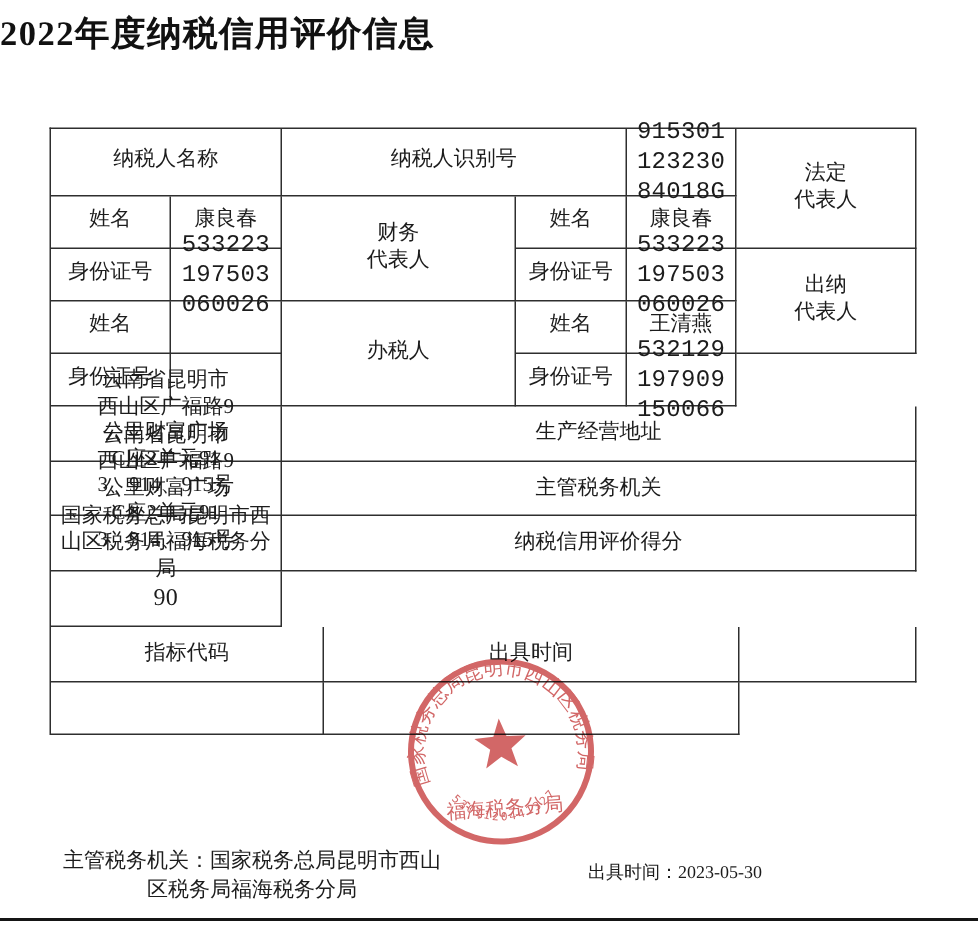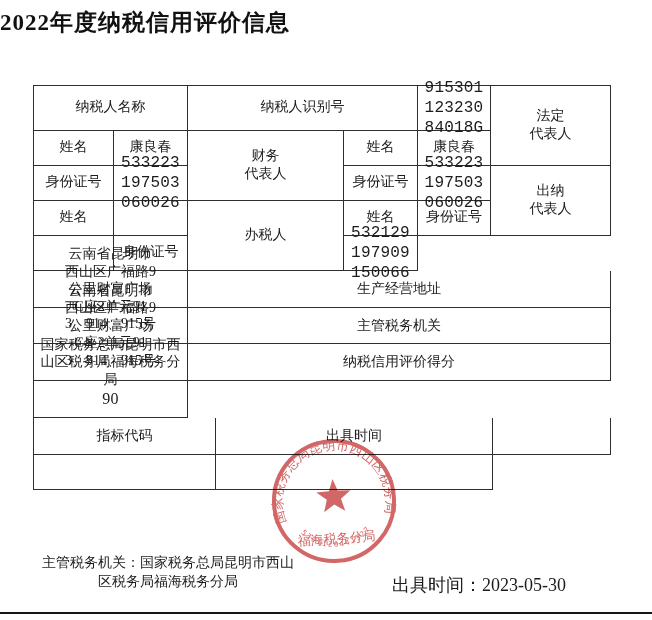--- a/index.html
+++ b/index.html
@@ -28,25 +28,25 @@
     display:flex;align-items:center;justify-content:center;text-align:center;
     font-size:14px;line-height:1.25;padding:1px 4px;box-sizing:border-box;
     word-break:break-all;white-space:pre-line;
   }
   .cs2{grid-column:span 2;}
   .rs2{grid-row:span 2;}
   .num{font-size:16px;letter-spacing:0.2px;}
   .namepad{padding:1px 10px;}
   .addr{padding:1px 30px;}
   .footer-left{
-    position:absolute;left:40px;top:554px;width:256px;text-align:center;
+    position:absolute;left:40px;top:566px;width:256px;text-align:center;
     font-size:14px;line-height:1.35;color:#1c1c1c;
   }
   .footer-right{
-    position:absolute;left:392px;top:573px;font-size:18px;color:#1c1c1c;
+    position:absolute;left:392px;top:573px;font-size:12px;color:#1c1c1c;
   }
   .bottom-rule{
     position:absolute;left:0;top:612px;width:652px;height:2px;background:#151515;
   }
   .stamp{
     position:absolute;left:254px;top:421px;width:160px;height:160px;
     opacity:0.82;mix-blend-mode:multiply;transform:rotate(-4deg);
     pointer-events:none;
   }
 </style>
@@ -75,20 +75,21 @@
     <div class="cell num">533223197503060026</div>
     <div class="cell">身份证号</div>
     <div class="cell num">533223197503060026</div>
 
     <div class="cell rs2">出纳
 代表人</div>
     <div class="cell">姓名</div>
     <div class="cell"></div>
     <div class="cell rs2">办税人</div>
     <div class="cell">姓名</div>
+    <div class="cell">王清燕</div>
 
     <div class="cell">身份证号</div>
     <div class="cell"></div>
     <div class="cell">身份证号</div>
     <div class="cell num">532129197909150066</div>
   </div>
 
   <div class="grid gB">
     <div class="cell addr">云南省昆明市西山区广福路9公里财富广场C座2单元913、914、915号</div>
     <div class="cell">生产经营地址</div>

